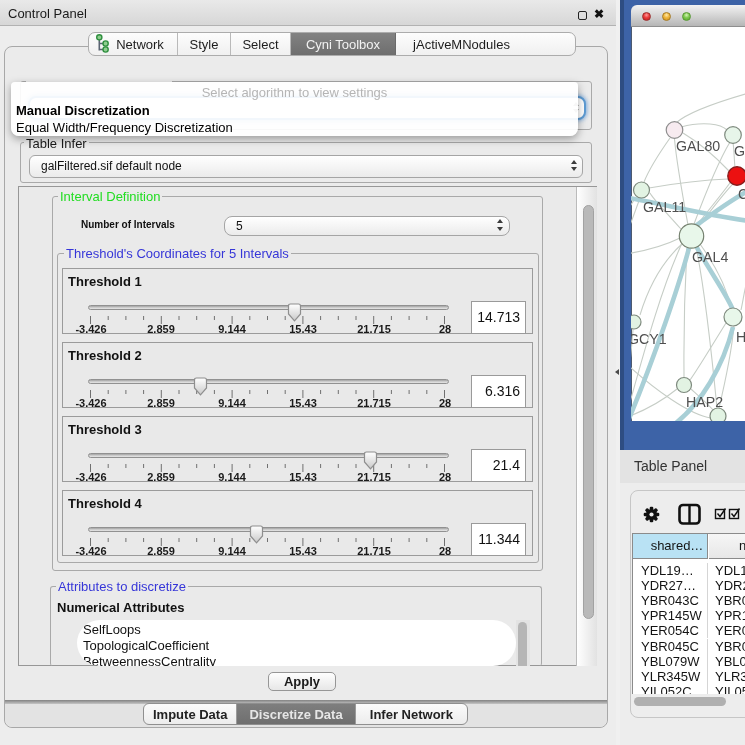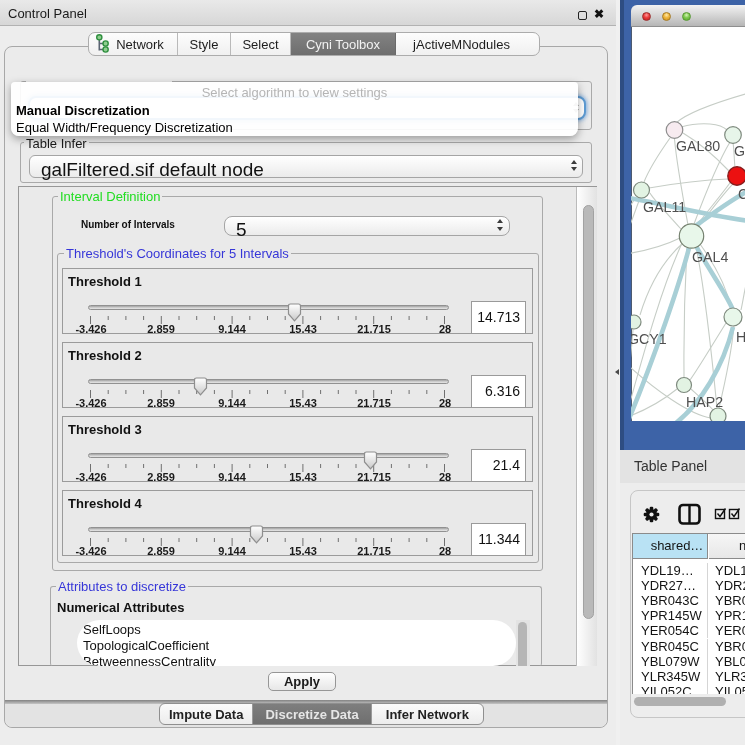--- a/index.html
+++ b/index.html
@@ -12,21 +12,21 @@
 #titlebar { left:0; top:0; width:616px; height:26px;
   background:linear-gradient(#e9e9e9,#d7d7d7); border-bottom:1px solid #b2b2b2; }
 #titlebar .t { position:absolute; left:8px; top:6px; font-size:13px; color:#1a1a1a; }
 #ic-float { left:578px; top:11px; width:9px; height:9px; border:1.5px solid #222; border-radius:2px; }
 #ic-close { left:594px; top:7px; font-size:12px; font-weight:bold; color:#111; }
 
 #outerpanel { left:4px; top:46px; width:604px; height:682px;
   background:#ebebeb; border:1px solid #a8a8a8; border-radius:8px; }
 
 
-#tabs { left:88px; top:32px; width:452px; height:24px; border:1px solid #acacac;
+#tabs { left:88px; top:32px; width:488px; height:24px; border:1px solid #acacac;
   border-radius:7px; background:linear-gradient(#fdfdfd,#f0f0f0); overflow:hidden;
   display:flex; font-size:13px; color:#1d1d1d; }
 #tabs .seg { height:100%; line-height:23px; text-align:center; border-right:1px solid #b9b9b9; position:relative;}
 #tabs .seg.last { border-right:none; }
 #tabs .sel { background:linear-gradient(#828282,#6e6e6e); color:#f2f2f2; border-right:1px solid #6a6a6a;}
 
 
 .group { position:absolute; border:1px solid #a9a9a9; border-radius:3px; }
 .glabel { position:absolute; font-size:13px; background:#ebebeb; padding:0 2px; white-space:nowrap; }
 
@@ -35,21 +35,21 @@
 
 
 #popup { left:11px; top:82px; width:567px; height:54px; background:rgba(255,255,255,.92); z-index:20;
   border-radius:4px 4px 8px 8px; box-shadow:0 3px 9px rgba(0,0,0,.35); }
 #popup .r1 { position:absolute; left:0; right:0; top:3px; text-align:center; color:#b5b5b5; font-size:13px; }
 #popup .r2 { position:absolute; left:5px; top:21px; font-weight:bold; color:#000; font-size:13px; }
 #popup .r3 { position:absolute; left:5px; top:38px; color:#000; font-size:13px; }
 
 
 .combo { position:absolute; background:linear-gradient(#ffffff,#ebebeb);
-  border:1px solid #a5a5a5; border-radius:6px; font-size:19px; color:#111; }
+  border:1px solid #a5a5a5; border-radius:6px; font-size:12px; color:#111; }
 .combo .txt { position:absolute; left:11px; top:3px; }
 .arr { position:absolute; width:0; height:0; border-left:3.5px solid transparent; border-right:3.5px solid transparent; }
 .arr.up { border-bottom:4.5px solid #3c3c3c; }
 .arr.dn { border-top:4.5px solid #3c3c3c; }
 
 
 #viewport { left:18px; top:186px; width:579px; height:480px; background:#eaeaea;
   border:1px solid #979797; }
 #vsb { left:576px; top:187px; width:21px; height:479px;
   background:linear-gradient(90deg,#ffffff,#e2e2e2); border-left:1px solid #bbb; }
@@ -74,21 +74,21 @@
 #attrlist div { line-height:16.2px; padding-left:6px; }
 #alsb { left:516px; top:620px; width:14px; height:46px; background:#e3e3e3; overflow:hidden; }
 #alsb .thumb { position:absolute; left:2px; top:2px; width:9px; height:60px;
   background:#b5b5b5; border-radius:5px; }
 
 
 #applybtn { left:268px; top:672px; width:68px; height:19px;
   background:linear-gradient(#fefefe,#e7e7e7); border:1px solid #969696; border-radius:5px;
   font-size:13px; font-weight:bold; color:#1a1a1a; text-align:center; line-height:17px; }
 #botband { left:5px; top:700px; width:602px; height:4px; background:linear-gradient(#828282,#c5c5c5); }
-#btabs { left:159px; top:703px; width:325px; height:22px; border:1px solid #8f8f8f;
+#btabs { left:143px; top:703px; width:325px; height:22px; border:1px solid #8f8f8f;
   border-radius:6px; background:linear-gradient(#fbfbfb,#ececec); overflow:hidden;
   display:flex; font-size:13px; font-weight:bold; color:#222; }
 #btabs .seg { height:100%; line-height:21px; text-align:center; border-right:1px solid #9a9a9a; }
 #btabs .sel { background:linear-gradient(#7e7e7e,#6f6f6f); color:#e6e6e6; }
 
 
 #rgap { left:616px; top:0; width:4px; height:745px; background:#f0f0f0; }
 #divarrow { left:615px; top:369px; width:0; height:0; border-top:3px solid transparent;
   border-bottom:3px solid transparent; border-right:4px solid #4a4a4a; }
 #blue { left:620px; top:0; width:125px; height:450px; background:#3d63a7; }

